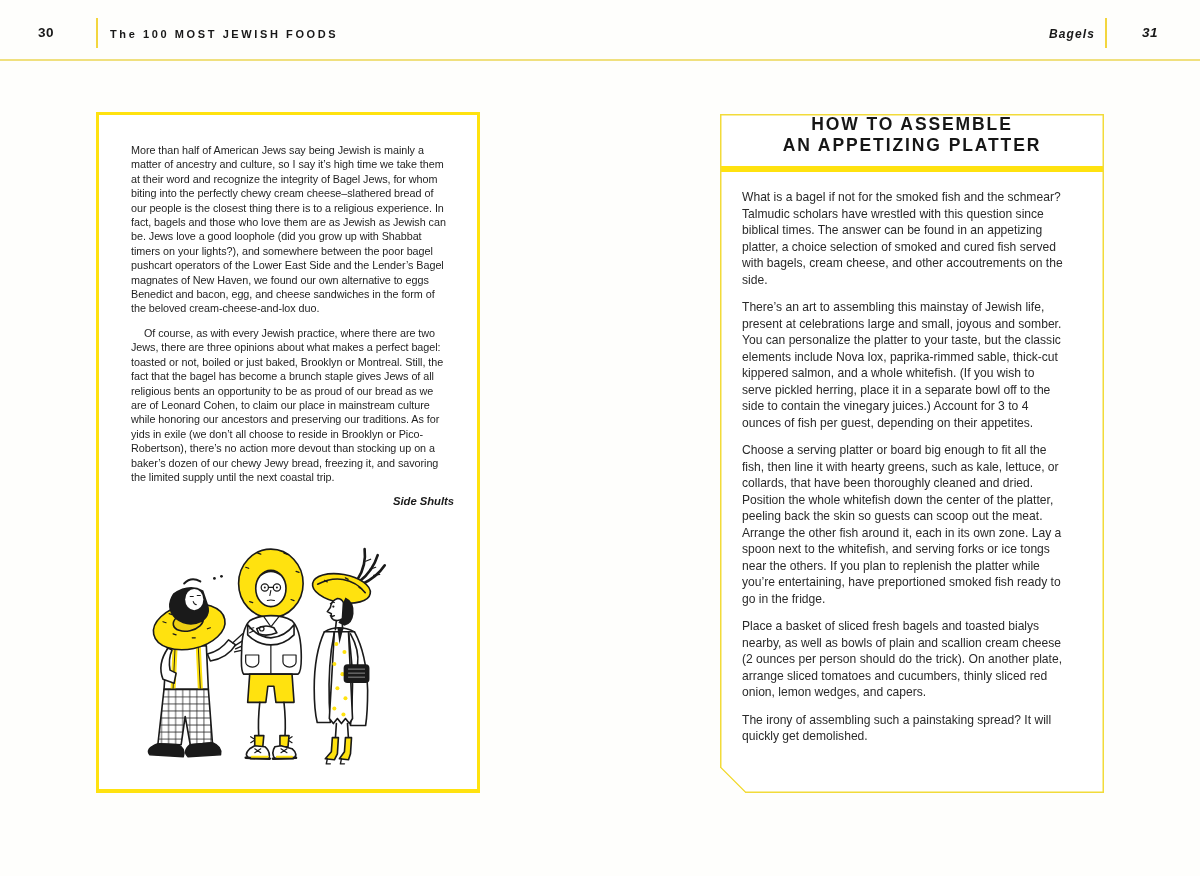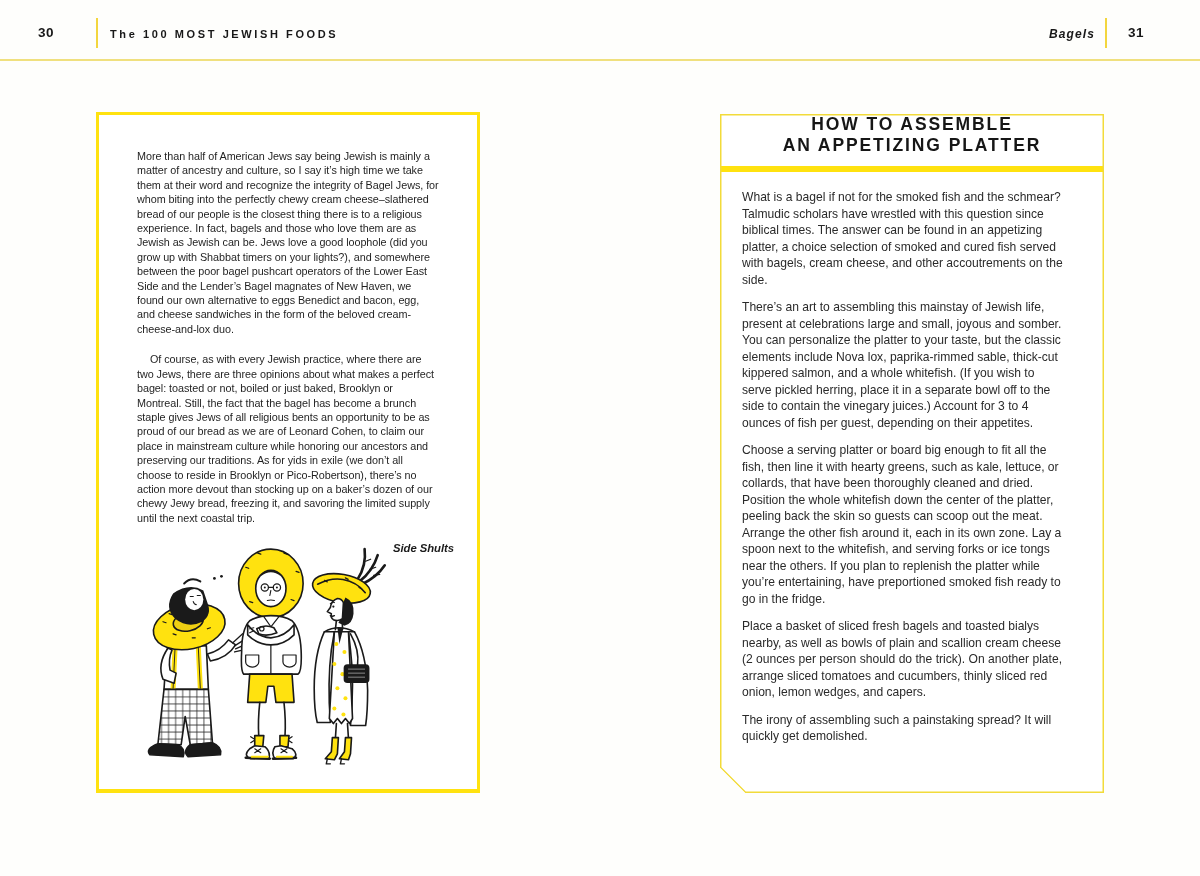--- a/index.html
+++ b/index.html
@@ -24,21 +24,21 @@
     background:#fff;border:3px solid #ffe20f;border-bottom-width:4px;overflow:hidden;
   }
   .band{
     height:46px;background:#ffe20f;display:flex;align-items:center;justify-content:center;
   }
   .band-label{font-weight:700;font-size:11px;letter-spacing:3.6px;color:#141414;}
   .left-body{
     padding:18px 21px 0 22px;font-size:10.8px;line-height:14.4px;color:#1f1f1f;
     letter-spacing:-0.05px;
   }
-  .left-body p{margin:16px;}
+  .left-body p{margin:10px;}
   .left-body p.indent{text-indent:13px;}
   .signature{
     text-align:right;font-style:italic;font-weight:700;font-size:11.3px;
     margin-top:5px;padding-right:2px;color:#1b1b1b;
   }
   .illo{left:34px;top:416px;width:310px;height:252px;}
 
   
   .right-card{
     left:720px;top:114px;width:384px;height:679px;box-sizing:border-box;background:#fff;
@@ -57,21 +57,21 @@
 </style>
 </head>
 <body>
 
 <div class="abs folio-num" style="left:38px;top:25px;">30</div>
 <div class="abs vrule" style="left:96px;top:18px;"></div>
 <div class="abs book-title" style="left:110px;top:28px;">The 100 MOST JEWISH FOODS</div>
 
 <div class="abs section-title" style="left:960px;top:27px;width:135px;text-align:right;">Bagels</div>
 <div class="abs vrule" style="left:1105px;top:18px;"></div>
-<div class="abs folio-num" style="left:1128px;top:25px;width:44px;text-align:left;">31</div>
+<div class="abs folio-num" style="left:1128px;top:25px;width:44px;text-align:center;font-style:italic;">31</div>
 
 <div class="abs top-rule"></div>
 
 <div class="abs left-card">
   <div class="left-body">
     <p>More than half of American Jews say being Jewish is mainly a matter of ancestry and culture, so I say it’s high time we take them at their word and recognize the integrity of Bagel Jews, for whom biting into the perfectly chewy cream cheese–slathered bread of our people is the closest thing there is to a religious experience. In fact, bagels and those who love them are as Jewish as Jewish can be. Jews love a good loophole (did you grow up with Shabbat timers on your lights?), and somewhere between the poor bagel pushcart operators of the Lower East Side and the Lender’s Bagel magnates of New Haven, we found our own alternative to eggs Benedict and bacon, egg, and cheese sandwiches in the form of the beloved cream-cheese-and-lox duo.</p>
     <p class="indent">Of course, as with every Jewish practice, where there are two Jews, there are three opinions about what makes a perfect bagel: toasted or not, boiled or just baked, Brooklyn or Montreal. Still, the fact that the bagel has become a brunch staple gives Jews of all religious bents an opportunity to be as proud of our bread as we are of Leonard Cohen, to claim our place in mainstream culture while honoring our ancestors and preserving our traditions. As for yids in exile (we don’t all choose to reside in Brooklyn or Pico-Robertson), there’s no action more devout than stocking up on a baker’s dozen of our chewy Jewy bread, freezing it, and savoring the limited supply until the next coastal trip.</p>
     <div class="signature">Side Shults</div>
   </div>
 

